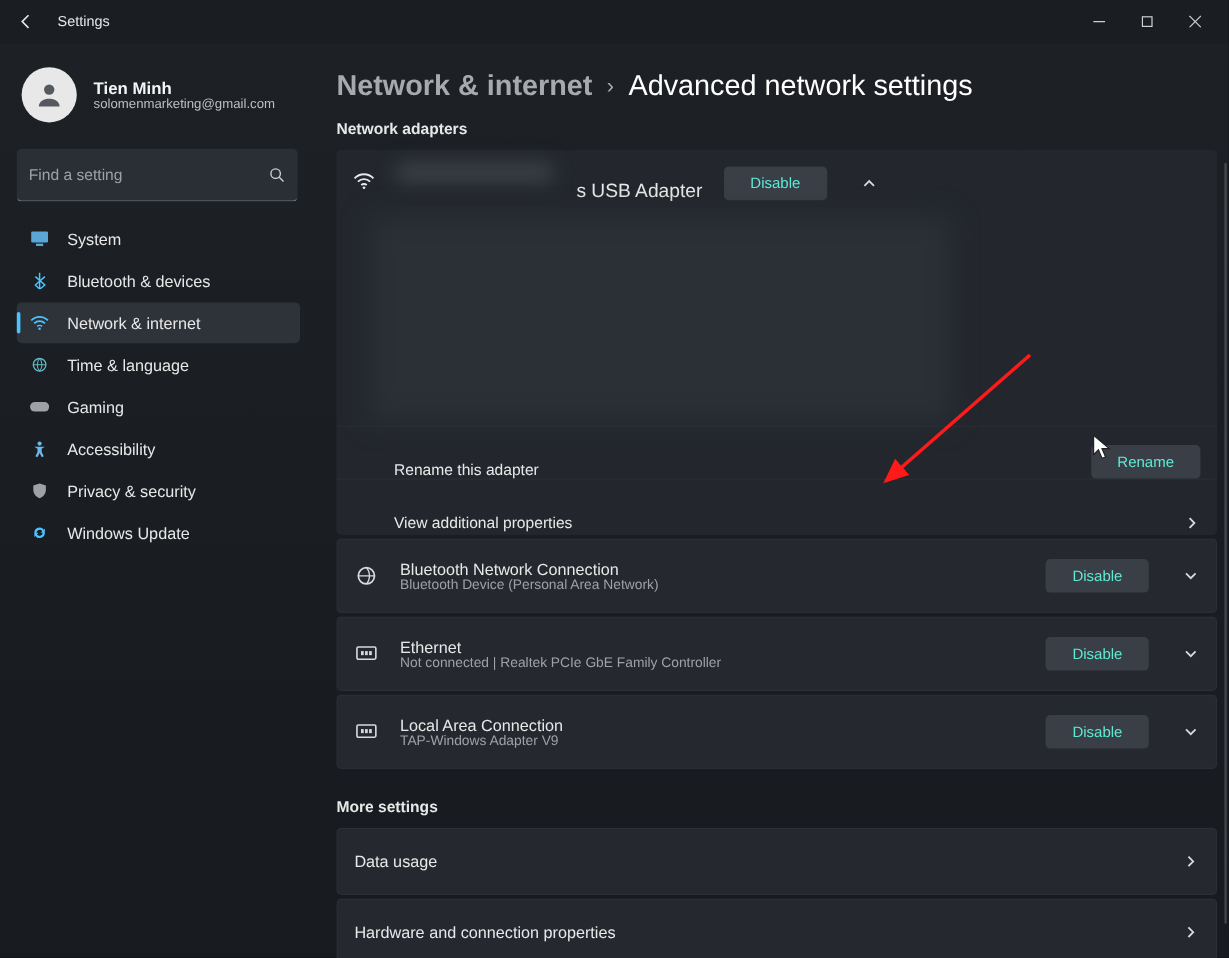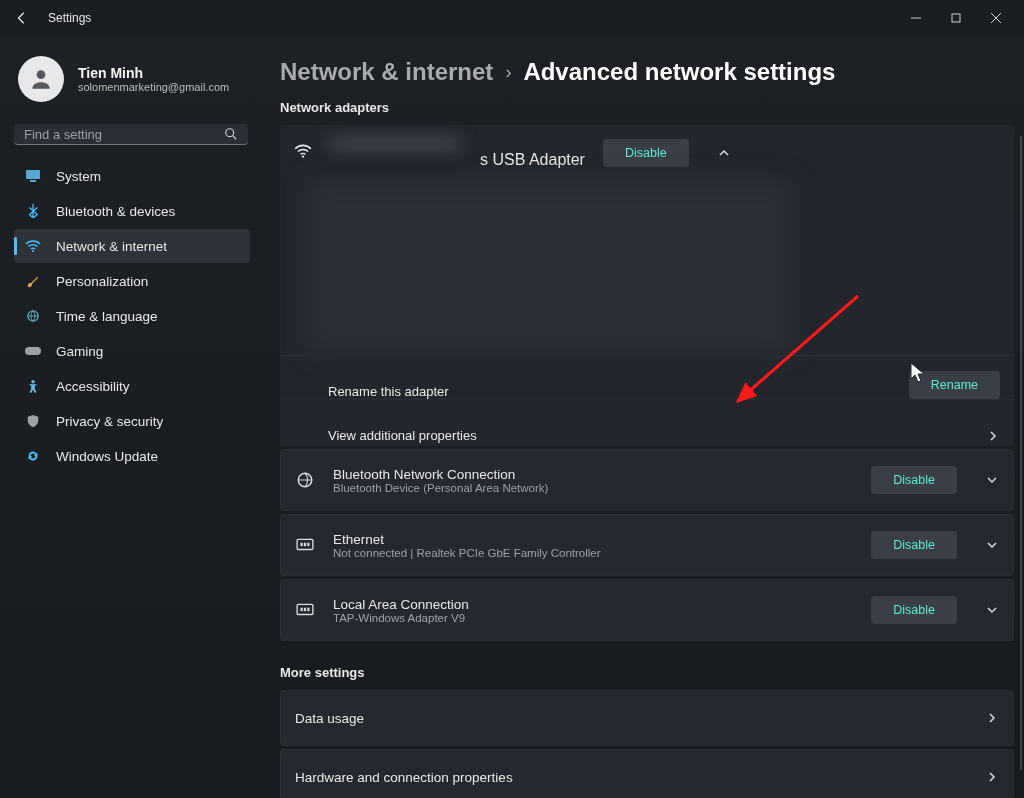--- a/index.html
+++ b/index.html
@@ -10,34 +10,34 @@
   .title-txt { font-size:12px; color:#e8e8e8; }
   .titlebar-right { display:flex; gap:0; }
   .win-btn { width:40px; height:32px; display:flex; align-items:center; justify-content:center; color:#d0d0d0; background:transparent; border:none; font-size:11px; }
   .app { display:flex; height:calc(100% - 36px); background:linear-gradient(180deg,#1d2025 0%, #171a1f 100%); }
   .sidebar { width:258px; padding:14px 8px 8px 14px; display:flex; flex-direction:column; }
   .profile { display:flex; align-items:center; gap:14px; padding:6px 4px 16px 4px;}
   .avatar { width:46px; height:46px; border-radius:50%; background:#e8e8e8; display:flex; align-items:center; justify-content:center; }
   .avatar svg { fill:#55595f; }
   .profile-name { font-size:14px; font-weight:600; color:#f5f5f5; }
   .profile-email { font-size:11px; color:#bfbfbf; }
-  .search { margin:6px 2px 12px 0; background:#2a2e35; border-radius:4px; height:21px; display:flex; align-items:center; padding:0 10px; border-bottom:1px solid #6f737a;}
+  .search { margin:6px 2px 12px 0; background:#2a2e35; border-radius:4px; height:44px; display:flex; align-items:center; padding:0 10px; border-bottom:1px solid #6f737a;}
   .search input { flex:1; background:transparent; border:none; color:#cdd0d4; font-size:13px; outline:none; }
   .search input::placeholder { color:#9ea1a6; }
   .search-icon { color:#cfd2d6; display:flex; }
   .nav { display:flex; flex-direction:column; gap:1px; margin-top:2px;}
   .nav-item { display:flex; align-items:center; gap:14px; height:34px; padding:0 10px; border-radius:4px; font-size:13.5px; color:#e8e8e8; cursor:pointer; }
   .nav-item.selected { background:#2e3239; position:relative; }
   .nav-item.selected::before { content:""; position:absolute; left:0; top:8px; bottom:8px; width:3px; border-radius:2px; background:#4cc2ff; }
   .nav-icon { width:18px; display:flex; align-items:center; justify-content:center; font-size:14px; }
   .main { flex:1; padding:22px 10px 0 22px; overflow:hidden auto; position:relative;}
   .breadcrumb { display:flex; align-items:center; gap:12px; margin-bottom:14px; }
   .bc-parent { font-size:24px; color:#a7a9ad; font-weight:600; }
   .bc-chev { font-size:18px; color:#a7a9ad; }
-  .bc-current { font-size:24px; color:#fff; font-weight:700; }
+  .bc-current { font-size:24px; color:#fff; font-weight:400; }
   .section-label { font-size:13px; font-weight:600; color:#e8e8e8; margin:6px 0 10px 0; }
   .card { background:#25292f; border-radius:4px; display:flex; align-items:center; padding:0 14px; min-height:56px; gap:18px; margin-bottom:3px; border:1px solid rgba(255,255,255,0.03);}
   .card.tall { min-height:62px; }
   .card .icon { width:20px; height:20px; display:flex; align-items:center; justify-content:center; color:#d8dadd; font-size:16px;}
   .card .texts { flex:1; display:flex; flex-direction:column; justify-content:center; }
   .card .title { font-size:13.5px; color:#e8e8e8; }
   .card .subtitle { font-size:11.5px; color:#9ea1a6; }
   .btn { background:#3a3e46; border:none; color:#5eead4; font-size:12.5px; padding:7px 22px; border-radius:4px; cursor:pointer; }
   .chev { width:14px; height:14px; color:#d8dadd; display:flex; align-items:center; justify-content:center; margin-left:10px;}
   .expanded-panel { background:#23272d; border-radius:4px; margin-bottom:3px; padding-bottom:3px; }
@@ -127,28 +127,20 @@
       <div class="nav-item selected">
         <span class="nav-icon" style="color:#4cc2ff">
           <svg width="16" height="16" viewBox="0 0 16 16">
               <path d="M1 6c4-4 10-4 14 0M3.5 8.5c2.5-2.5 6.5-2.5 9 0M6 11c1-1 3-1 4 0" stroke="currentColor" fill="none" stroke-width="1.4"></path>
               <circle cx="8" cy="13" r="1" fill="currentColor"></circle>
             </svg>
         </span>
         <span>Network &amp; internet</span>
       </div>
       <div class="nav-item">
-        <span class="nav-icon" style="color:#e89e4a">
-          <svg width="14" height="14" viewBox="0 0 16 16">
-              <path d="M2 14c0-3 2-4 4-4l7-7 1 1-7 7c0 2-1 4-4 4l-1-1z" fill="currentColor"></path>
-            </svg>
-        </span>
-        <span>Personalization</span>
-      </div>
-      <div class="nav-item">
         <span class="nav-icon" style="color:#5fb9c4">
           <svg width="14" height="14" viewBox="0 0 16 16">
               <circle cx="8" cy="8" r="6" stroke="currentColor" fill="none" stroke-width="1.3"></circle>
               <path d="M2 8h12M8 2c3 3 3 9 0 12M8 2c-3 3-3 9 0 12" stroke="currentColor" fill="none"></path>
             </svg>
         </span>
         <span>Time &amp; language</span>
       </div>
       <div class="nav-item">
         <span class="nav-icon" style="color:#9ea1a6">

